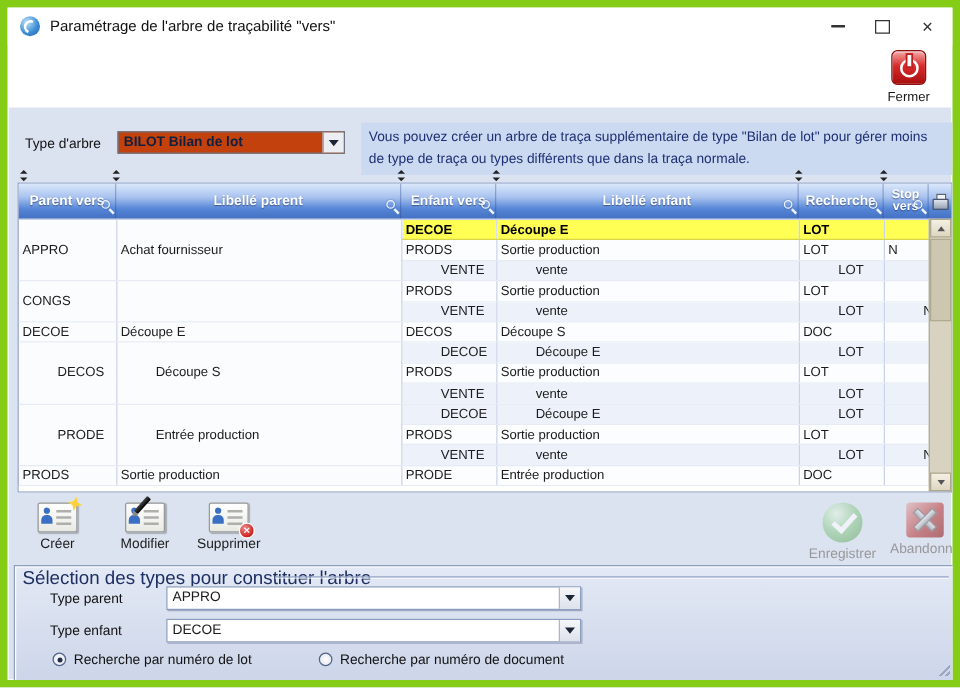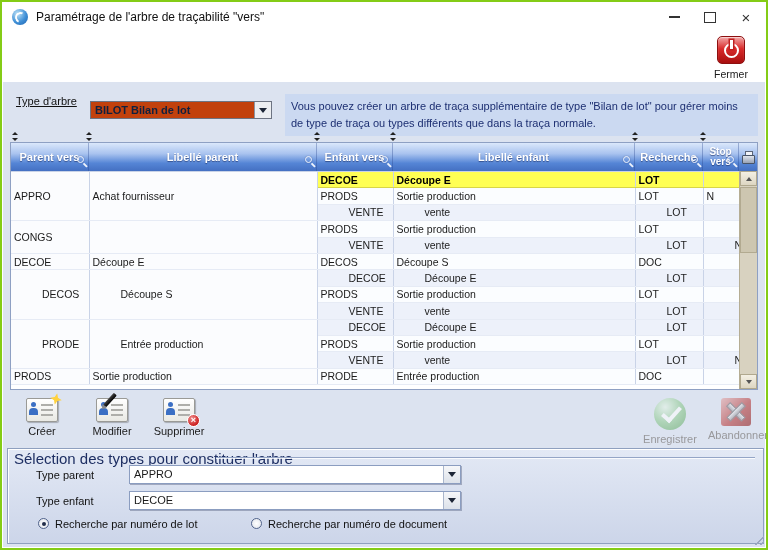--- a/index.html
+++ b/index.html
@@ -1,17 +1,17 @@
 <!DOCTYPE html>
 <html><head>
 <meta charset="utf-8">
 <style>
   html,body{margin:0;padding:0;}
   body{width:768px;height:550px;font-family:"Liberation Sans","DejaVu Sans",sans-serif;}
-  .window{position:relative;width:768px;height:550px;background:#fff;border:2px solid #84cc16;box-sizing:border-box;overflow:hidden;}
+  .window{position:relative;width:768px;height:550px;background:#fff;border:6px solid #84cc16;box-sizing:border-box;overflow:hidden;}
 
   
   .titlebar{position:absolute;left:0;top:0;width:100%;height:30px;background:#fff;display:flex;align-items:center;}
   .app-icon{width:16px;height:16px;border-radius:50%;margin:0 8px 0 10px;background:radial-gradient(circle at 35% 30%,#bfe3f7,#3f8fd6 55%,#1a5fae);position:relative;flex:0 0 auto;}
   .app-icon::after{content:"";position:absolute;left:3px;top:3px;width:7px;height:7px;border:2px solid #fff;border-radius:50%;border-right-color:transparent;border-bottom-color:transparent;transform:rotate(-20deg);}
   .title-text{font-size:12px;color:#111;}
   .win-controls{position:absolute;right:2px;top:0;height:30px;display:flex;}
   .win-btn{width:36px;height:30px;display:flex;align-items:center;justify-content:center;color:#333;}
   .glyph-min{width:11px;height:1.5px;background:#333;}
   .glyph-max{width:10px;height:9px;border:1.5px solid #333;}
@@ -21,21 +21,21 @@
   .fermer{position:absolute;right:12px;top:34px;width:46px;text-align:center;}
   .power{width:28px;height:28px;margin:0 auto;border-radius:5px;border:1px solid #8d0f0f;box-sizing:border-box;position:relative;background:linear-gradient(#f3a8a8,#d92b2b 45%,#a80e0e);box-shadow:inset 0 1px 1px rgba(255,255,255,.55);}
   .power::before{content:"";position:absolute;left:6px;top:6px;width:11px;height:11px;border:2.5px solid #fff;border-radius:50%;}
   .power::after{content:"";position:absolute;left:11.5px;top:3px;width:3px;height:9px;background:#fff;box-shadow:0 0 0 1.5px #c02020;}
   .fermer-label{font-size:10.5px;color:#1a1a1a;margin-top:4px;}
 
   
   .content-bg{position:absolute;left:1px;right:1px;top:80px;bottom:1px;background:#dce3f0;}
 
   .field-label{position:absolute;font-size:11px;color:#111;}
-  .lbl-treetype{left:14px;top:93px;text-decoration:underline;}
+  .lbl-treetype{left:14px;top:103px;}
 
   .combo{position:absolute;box-sizing:border-box;font-size:11px;}
   .combo .val{position:absolute;left:4px;top:0;right:18px;line-height:17px;white-space:nowrap;overflow:hidden;}
   .combo .dd{position:absolute;right:0;top:0;bottom:0;width:16px;display:flex;align-items:center;justify-content:center;}
   .tri-down{width:0;height:0;border-left:4px solid transparent;border-right:4px solid transparent;border-top:5px solid #1c2536;}
   .combo-gray{left:88px;top:99px;width:182px;height:18px;background:#c2410c;border:1px solid #6d7482;color:#10203e;font-weight:bold;}
   .combo-gray .dd{background:#eceef1;border-left:1px solid #8d94a1;}
 
   .helper{position:absolute;left:283px;top:92px;width:473px;height:42px;background:#cbd9f1;box-sizing:border-box;padding:4px 6px;font-size:11px;line-height:1.5;color:#1d2f72;font-weight:500;}
 

